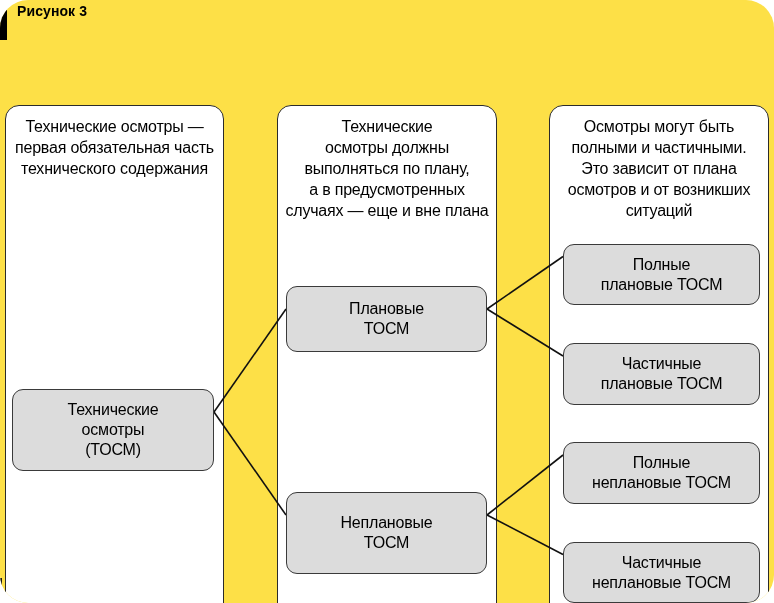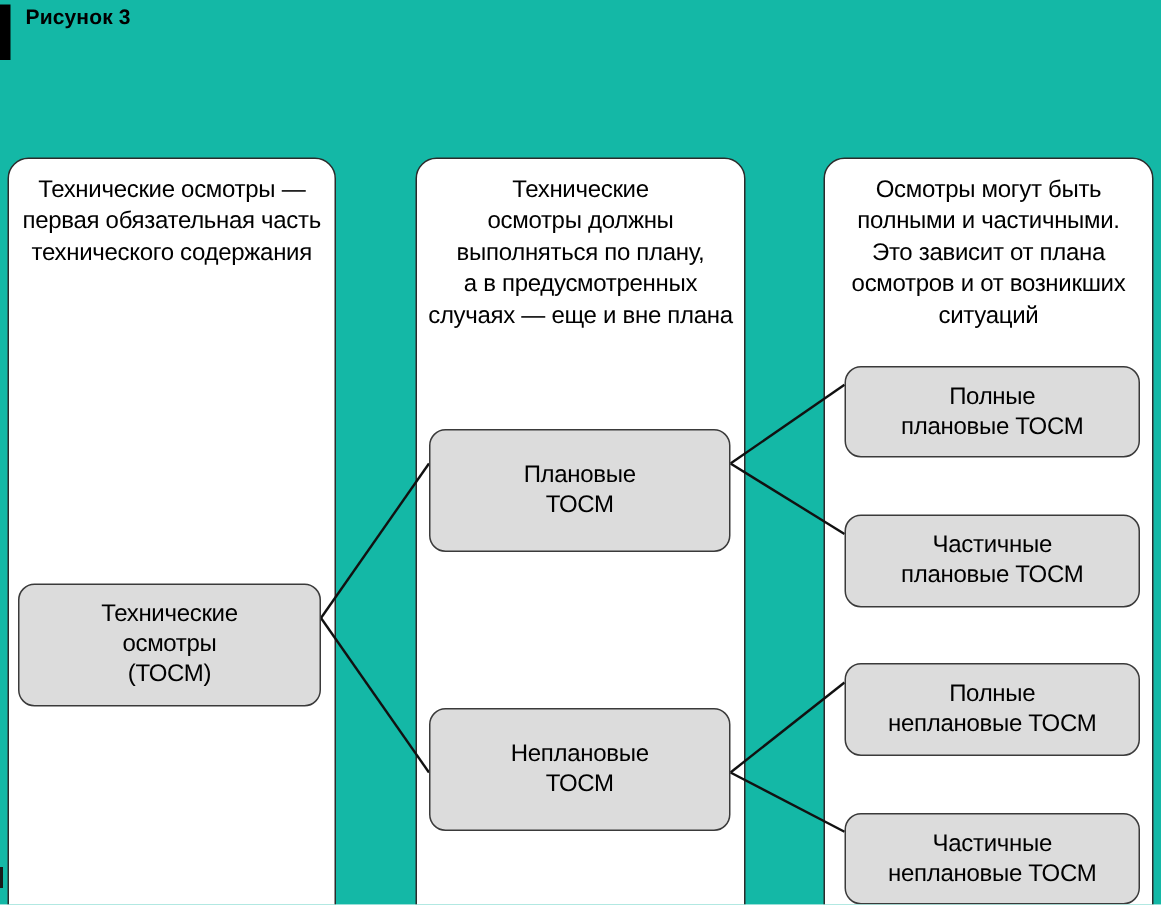--- a/index.html
+++ b/index.html
@@ -2,21 +2,21 @@
 <html lang="ru" style="--node-fill: #dcdcdc; --node-border: #3a3a3a; --frame-border: #2b2b2b;"><head>
 <meta charset="utf-8">
 <style>
   :root{
     --node-fill:#dcdcdc;
     --node-border:#3a3a3a;
     --frame-border:#2b2b2b;
   }
   html,body{margin:0;padding:0;background:#ffffff;}
   body{font-family:"Liberation Sans", sans-serif; color:#000;}
-  .page{position:relative;width:774px;height:603px;background:#14b8a6;overflow:hidden;}
+  .page{position:relative;width:774px;height:603px;background:#fde047;overflow:hidden;border-radius:28px;}
 
   
   .accent-bar{position:absolute;left:0;top:3px;width:7px;height:37px;background:#000;}
   .figure-label{position:absolute;left:17px;top:3px;font-size:14px;font-weight:bold;letter-spacing:0.1px;}
   .figure-title{position:absolute;left:17px;top:22px;font-size:15px;font-weight:bold;letter-spacing:0.1px;}
 
   
   #diagram{position:absolute;left:0;top:0;width:774px;height:603px;}
 
   
@@ -30,22 +30,22 @@
 
   
   #edges{position:absolute;left:0;top:0;width:774px;height:603px;pointer-events:none;z-index:1;}
 
   
   .node{position:absolute;z-index:2;background:var(--node-fill);
         border:1.6px solid var(--node-border);border-radius:11px;box-sizing:border-box;
         display:flex;align-items:center;justify-content:center;text-align:center;
         font-size:16px;line-height:20px;white-space:pre-line;letter-spacing:-0.2px;margin-top:18px;}
   #node-root             {left:12px; top:371px;width:202px;height:82px;}
-  #node-planned          {left:286px;top:268px;width:201px;height:82px;}
-  #node-unplanned        {left:286px;top:454px;width:201px;height:82px;}
+  #node-planned          {left:286px;top:268px;width:201px;height:66px;}
+  #node-unplanned        {left:286px;top:474px;width:201px;height:82px;}
   #node-full-planned     {left:563px;top:226px;width:197px;height:61px;}
   #node-partial-planned  {left:563px;top:325px;width:197px;height:62px;}
   #node-full-unplanned   {left:563px;top:424px;width:197px;height:62px;}
   #node-partial-unplanned{left:563px;top:524px;width:197px;height:61px;}
 
   
   .edge-tick{position:absolute;left:0;top:578px;width:2px;height:14px;background:#1a1a1a;}
 </style>
 </head>
 <body>

